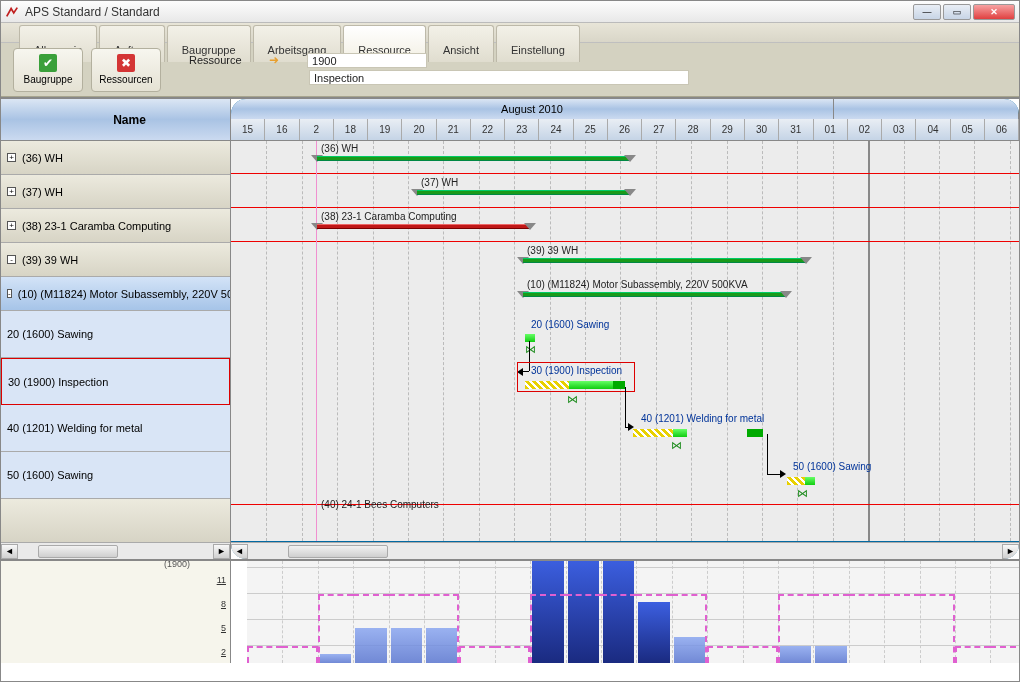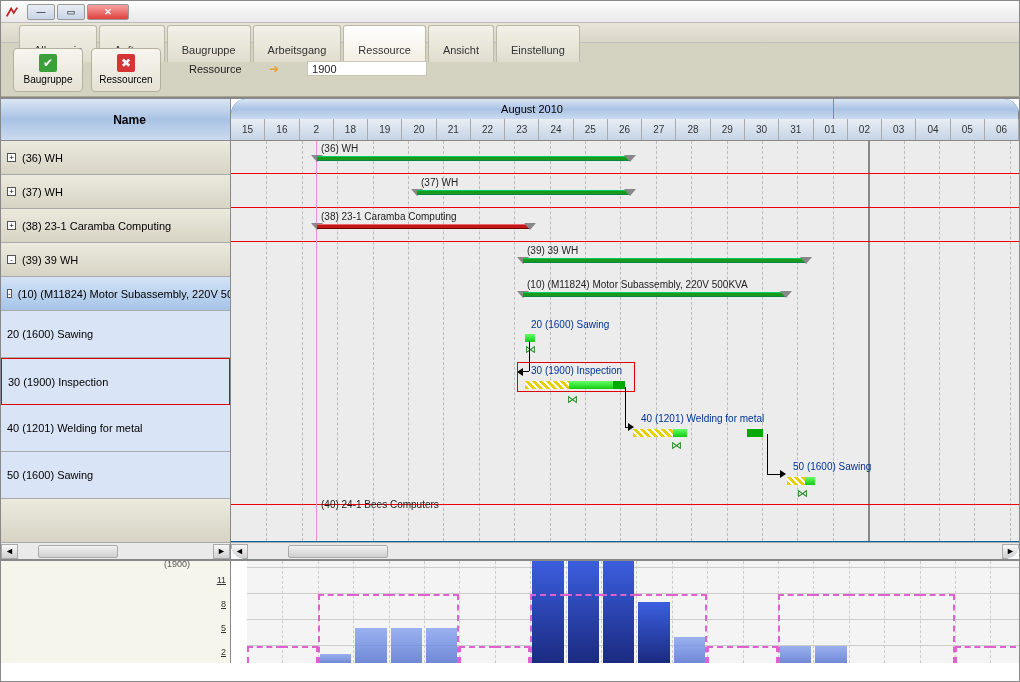--- a/index.html
+++ b/index.html
@@ -92,20 +92,21 @@
 .util-bar.light { background: linear-gradient(180deg,#8aa6f0,#5a76d0); opacity:0.85; }
 .util-outline { position:absolute; border:2px dashed #e060d0; }
 </style>
 </head>
 <body>
 
 <div class="titlebar">
   <svg class="titlebar-icon" viewBox="0 0 16 16">
       <path d="M2 13 L7 4 L10 9 L14 3" stroke="#c02020" stroke-width="2" fill="none"></path>
     </svg>
+  <span class="titlebar-text">APS Standard / Standard</span>
   <div class="win-btn win-min">—</div>
   <div class="win-btn win-max">▭</div>
   <div class="win-btn win-close">✕</div>
 </div>
 
 <div class="tabstrip">
   <div class="tab">Allgemein</div>
   <div class="tab">Auftrag</div>
   <div class="tab">Baugruppe</div>
   <div class="tab">Arbeitsgang</div>
@@ -121,20 +122,25 @@
   </div>
   <div class="tool-btn">
     <div class="tb-icon icon-red">✖</div>
     <span>Ressourcen</span>
   </div>
   <div class="form-area">
     <div class="form-row">
       <span class="form-label">Ressource</span>
       <span class="form-arrow">➜</span>
       <div class="form-field">1900</div>
+    </div>
+    <div class="form-row">
+      <span class="form-label"></span>
+      <span style="width:16px"></span>
+      <div class="form-field wide">Inspection</div>
     </div>
   </div>
 </div>
 
 <div class="main">
 
   <div class="leftpane">
     <div class="left-header">Name</div>
     <div class="lrow">
         <span class="exp-icon">+</span>

